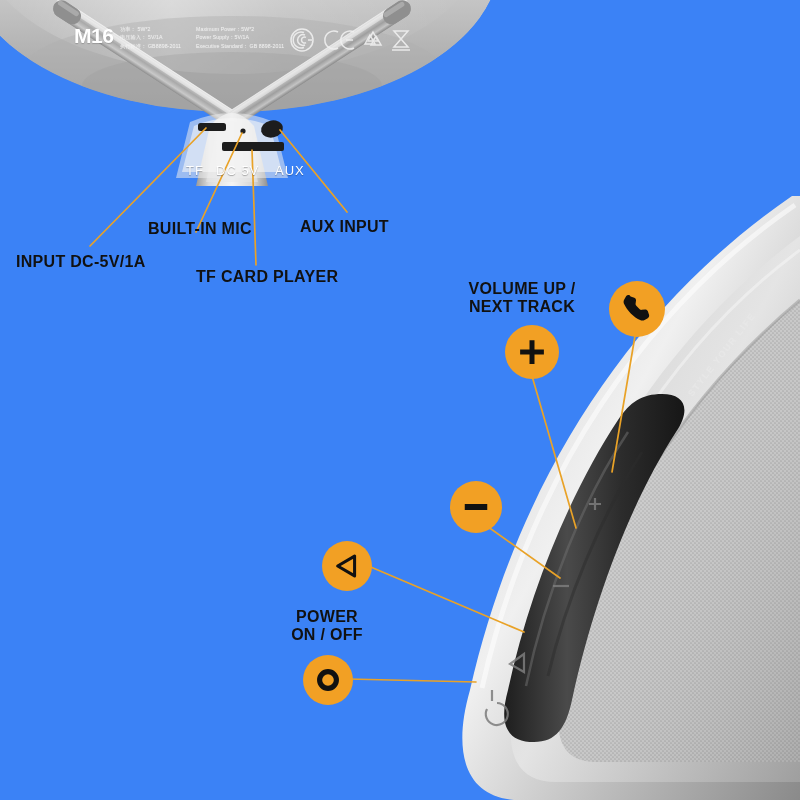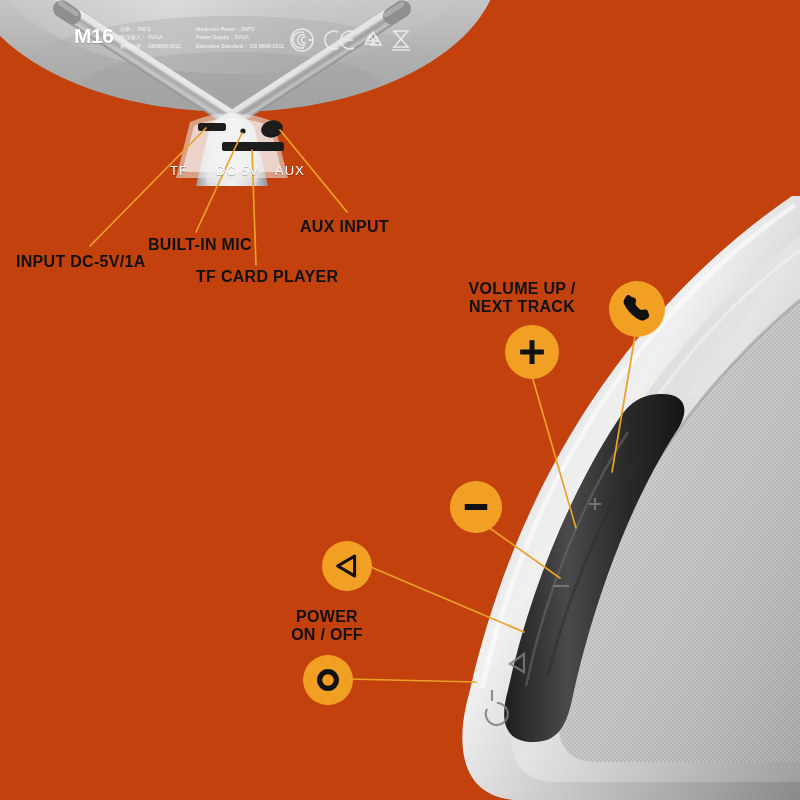--- a/index.html
+++ b/index.html
@@ -2,21 +2,21 @@
 <html><head>
 <meta charset="utf-8">
 <style>
   html,body{margin:0;padding:0;}
   body{
     width:800px;height:800px;
     font-family:"Liberation Sans", sans-serif;
     background:#ffffff;
     overflow:hidden;
   }
-  #stage{position:relative;width:800px;height:800px;background:#c2410c;overflow:hidden;}
+  #stage{position:relative;width:800px;height:800px;background:#3b82f6;overflow:hidden;}
 
   
   #art{position:absolute;left:0;top:0;width:800px;height:800px;}
 
   
   .callout{
     position:absolute;
     font-family:"Liberation Sans", sans-serif;
     font-weight:bold;
     color:#111111;
@@ -298,29 +298,29 @@
         <path d="M 88 10 L 93 19 L 83 19 Z"></path>
         <path d="M 85 6 L 90 15 L 80 15 Z"></path>
       </g>
       <g>
         <path d="M 106 5 L 120 5 L 113 13 L 120 21 L 106 21 L 113 13 Z"></path>
         <path d="M 104 24 L 122 24"></path>
       </g>
     </g>
   </svg>
 
-  <div class="portlabel" style="left:170px;top:163px;">TF</div>
+  <div class="portlabel" style="left:186px;top:163px;">TF</div>
   <div class="portlabel" style="left:216px;top:163px;">DC 5V</div>
   <div class="portlabel" style="left:275px;top:163px;">AUX</div>
 
   <div class="brandline" style="left:686px;top:392px;transform:rotate(-52deg);transform-origin:left top;">STYLE YOUR LIFE</div>
 
   <div class="callout c-left ta-l" style="left:16px;top:253px;">INPUT DC-5V/1A</div>
 
-  <div class="callout c-left ta-l" style="left:148px;top:236px;">BUILT-IN MIC</div>
+  <div class="callout c-left ta-l" style="left:148px;top:220px;">BUILT-IN MIC</div>
 
   <div class="callout c-left ta-l" style="left:196px;top:268px;">TF CARD PLAYER</div>
 
   <div class="callout c-left ta-l" style="left:300px;top:218px;text-align:right;">AUX INPUT</div>
 
 
   <div class="callout c-right ta-c" style="left:452px;top:280px;width:140px;">VOLUME UP /
 NEXT TRACK</div>
 
 

